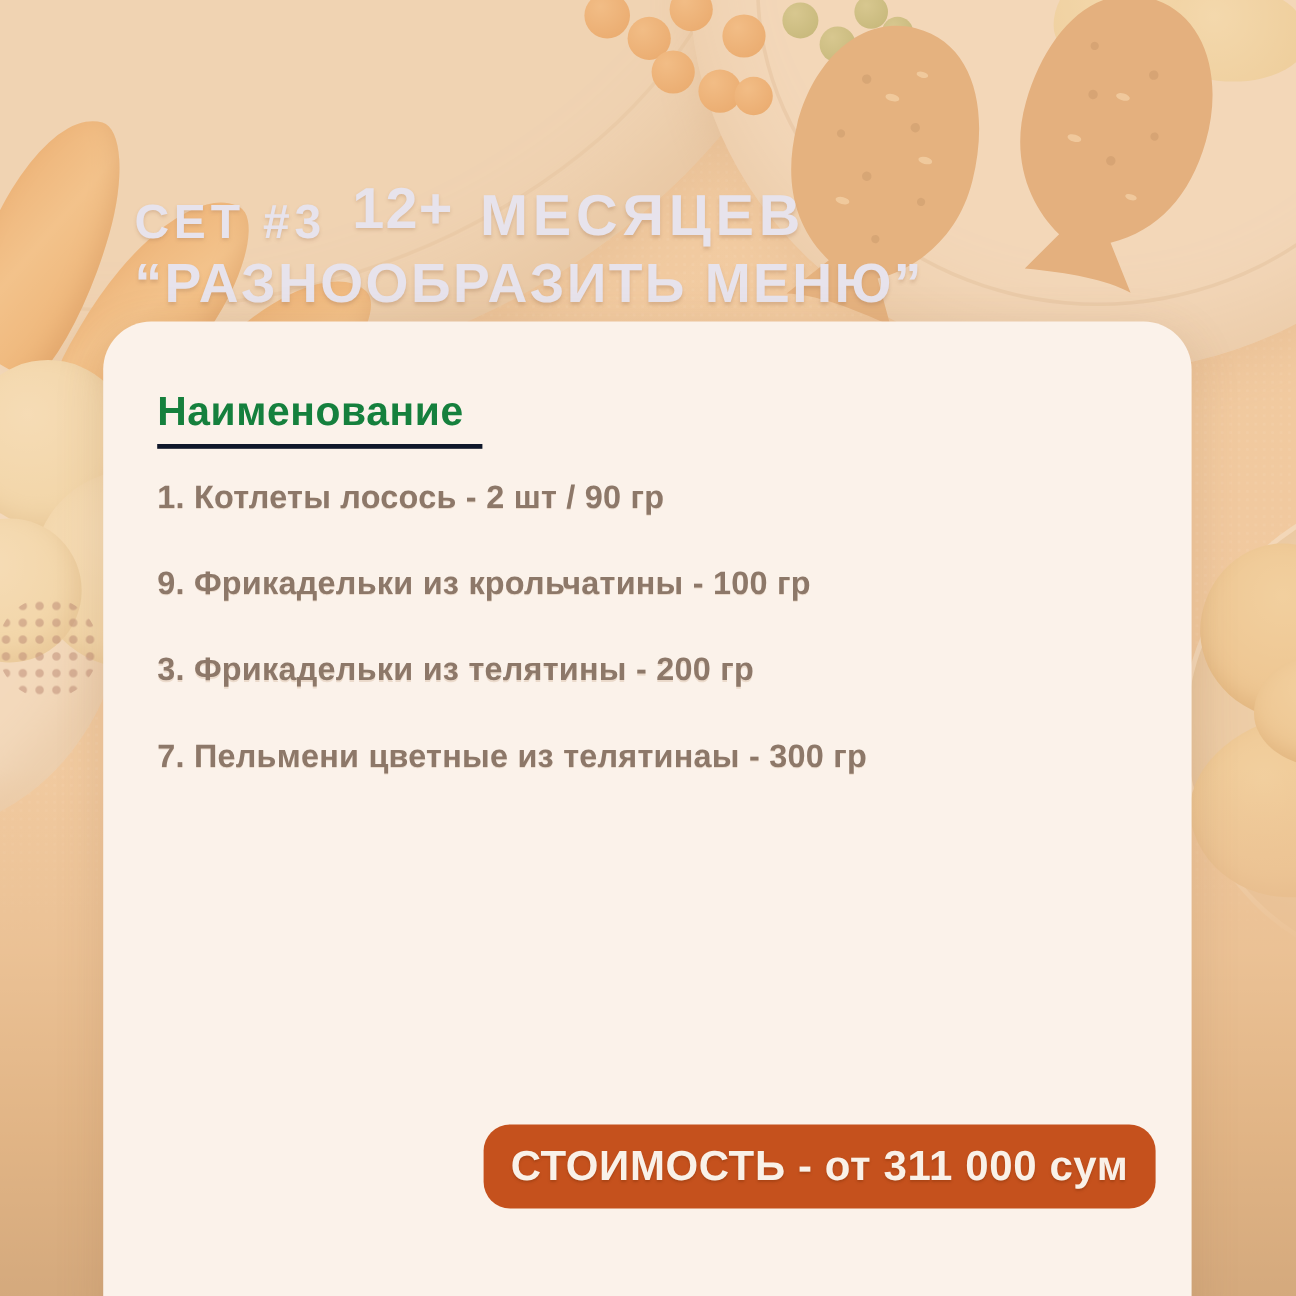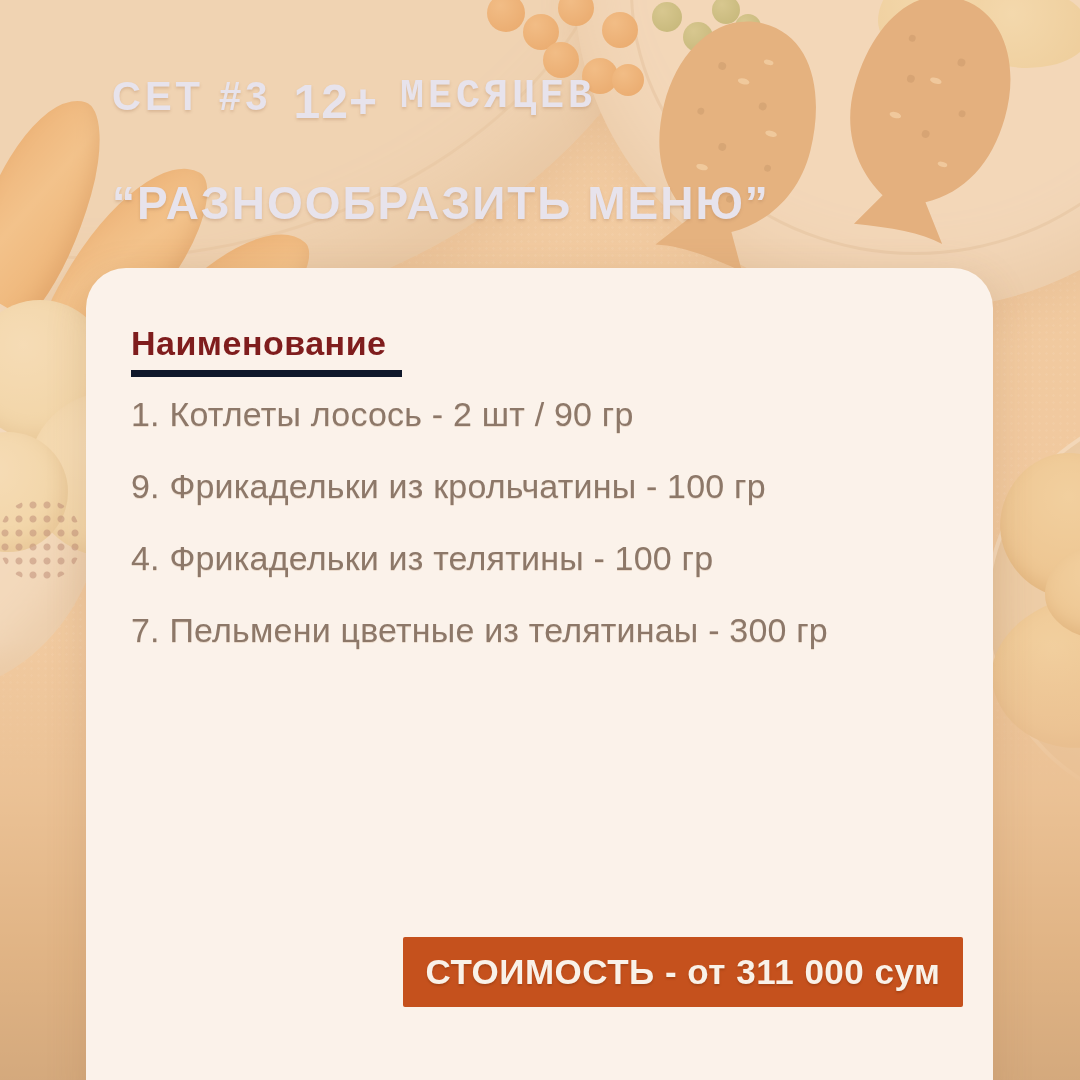--- a/index.html
+++ b/index.html
@@ -54,36 +54,36 @@
   .pastry-1{left:1000px;top:455px;width:160px;height:145px;border-radius:42% 58% 52% 48%/50% 46% 54% 50%;transform:rotate(10deg);}
   .pastry-2{left:992px;top:598px;width:170px;height:150px;border-radius:56% 44% 48% 52%/46% 55% 45% 54%;transform:rotate(-14deg);}
   .pastry-3{left:1045px;top:545px;width:115px;height:95px;border-radius:50% 50% 45% 55%/52% 48% 52% 48%;}
   .table-bottom{position:absolute;left:0;top:640px;width:1080px;height:440px;
     background:linear-gradient(180deg,rgba(236,201,164,0) 0%,#E2B98E 35%,#CE9F6F 70%,#B5895E 100%);}
   
   .overlay{position:absolute;inset:0;background:rgba(243,201,155,.50);}
   
   .header{position:absolute;left:112px;top:74px;color:#E7E3EC;
     text-shadow:0 2px 3px rgba(165,120,85,.30);}
-  .header-line1{display:flex;align-items:flex-start;height:86px;}
+  .header-line1{display:flex;align-items:flex-end;height:86px;margin-top:48px;}
   .set-label{font-size:40px;font-weight:600;letter-spacing:4px;}
   .age{font-size:48px;font-weight:600;letter-spacing:1px;margin:0 22px 6px 22px;}
-  .age-suffix{font-size:40px;font-weight:600;letter-spacing:4px;font-family:Liberation Mono, monospace;}
-  .header-line2{margin-top:16px;font-size:46px;font-weight:600;letter-spacing:2px;}
+  .age-suffix{font-size:48px;font-weight:600;letter-spacing:4px;}
+  .header-line2{margin-top:1px;font-size:46px;font-weight:600;letter-spacing:2px;}
   
   .card{position:absolute;left:86px;top:268px;width:907px;height:860px;
     background:#FBF2EA;border-radius:40px;box-shadow:0 10px 40px rgba(150,100,60,.18);}
   .card-title{margin:0;position:absolute;left:45px;top:56px;
-    display:inline-block;font-size:34px;font-weight:700;color:#7f1d1d;letter-spacing:.5px;
-    border-bottom:7px solid #0f172a;padding:0 16px 7px 0;}
+    display:inline-block;font-size:34px;font-weight:700;color:#15803d;letter-spacing:.5px;
+    border-bottom:4px solid #0f172a;padding:0 16px 7px 0;}
   .menu-list{list-style:none;margin:0;padding:0;position:absolute;left:45px;top:126px;width:840px;}
-  .menu-list li{font-size:34px;line-height:40px;color:#8D7869;letter-spacing:.2px;
-    margin-bottom:32px;text-shadow:0 1px 0 rgba(205,175,145,.35);}
+  .menu-list li{font-size:27px;line-height:40px;color:#8D7869;letter-spacing:.2px;
+    margin-bottom:32px;text-shadow:0 1px 0 rgba(205,175,145,.35);font-weight:bold;}
   .price-button{position:absolute;left:317px;top:669px;width:560px;height:70px;
-    background:#C5511D;border-radius:2px;display:flex;align-items:center;justify-content:center;
+    background:#C5511D;border-radius:22px;display:flex;align-items:center;justify-content:center;
     color:#F9F1E8;font-size:35px;font-weight:600;letter-spacing:.5px;cursor:pointer;
     text-shadow:0 2px 2px rgba(120,45,10,.35);}
 </style>
 </head>
 <body>
 
 <div class="canvas">
 
   <div class="photo">
     <div class="dots"></div>
@@ -168,19 +168,19 @@
       <span class="age-suffix">МЕСЯЦЕВ</span>
     </div>
     <div class="header-line2">“РАЗНООБРАЗИТЬ МЕНЮ”</div>
   </header>
 
   <section class="card">
     <h2 class="card-title">Наименование</h2>
     <ul class="menu-list">
       <li>1. Котлеты лосось - 2 шт / 90 гр</li>
       <li>9. Фрикадельки из крольчатины - 100 гр</li>
-      <li>4. Фрикадельки из телятины - 100 гр</li>
+      <li>3. Фрикадельки из телятины - 200 гр</li>
       <li>7. Пельмени цветные из телятинаы - 300 гр</li>
     </ul>
     <div class="price-button">СТОИМОСТЬ - от 311 000 сум</div>
   </section>
 
 </div>
 
 </body></html>

